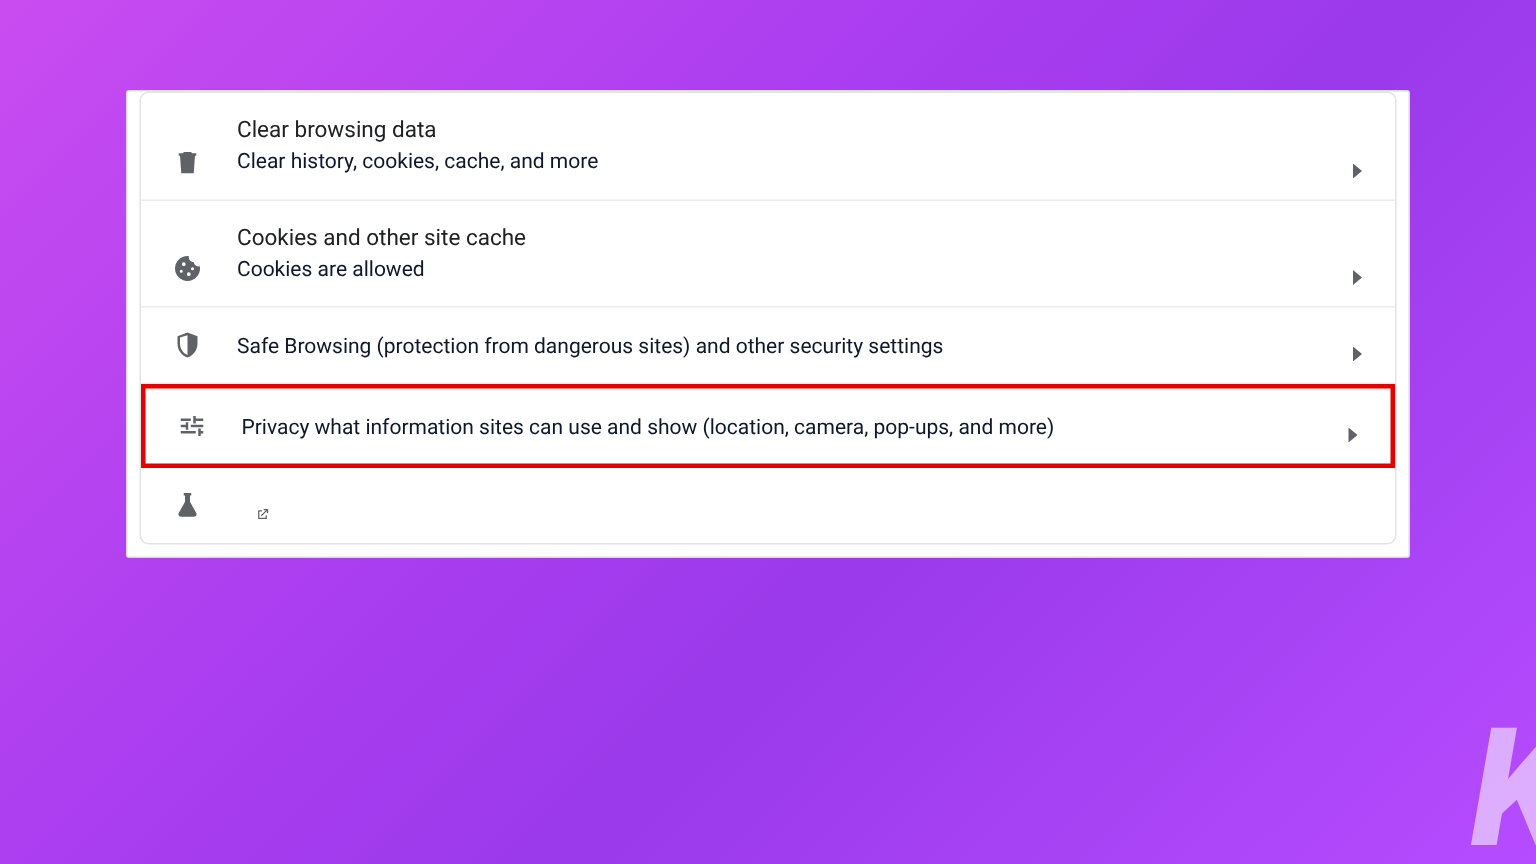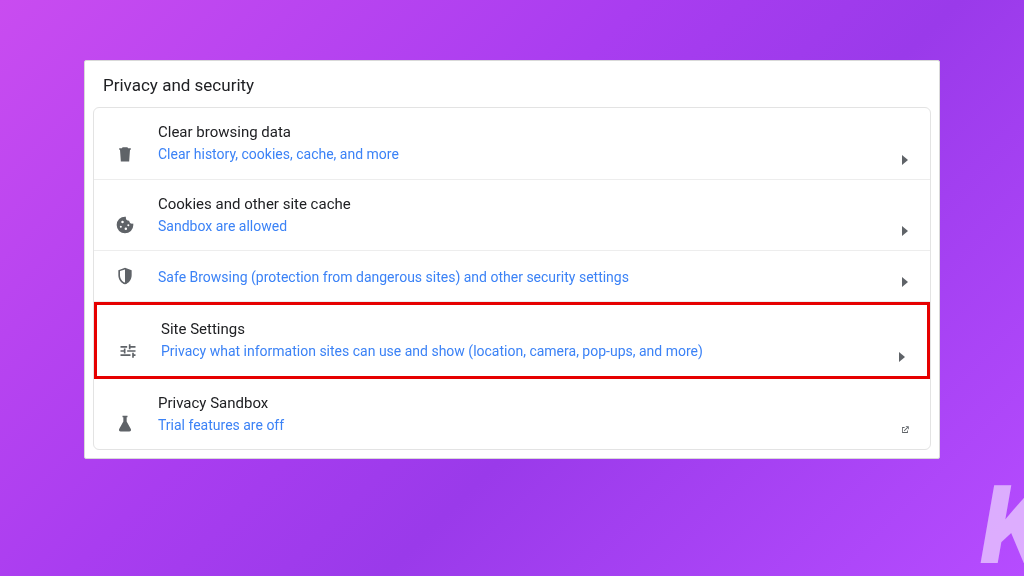--- a/index.html
+++ b/index.html
@@ -54,21 +54,21 @@
   }
   .row-icon svg { width: 20px; height: 20px; fill: #5f6368; }
   .row-text { flex: 1 1 auto; min-width: 0; }
   .row-title {
     font-size: 15px;
     color: #202124;
     line-height: 1.4;
   }
   .row-sub {
     font-size: 14px;
-    color: #3b82f6;
+    color: #0f172a;
     line-height: 1.4;
     margin-top: 2px;
   }
   .row-chevron {
     flex: 0 0 auto;
     margin-left: 12px;
     color: #5f6368;
     width: 10px;
     height: 10px;
     display: flex;
@@ -90,21 +90,20 @@
     color: rgba(255,255,255,0.55);
     font-style: italic;
     pointer-events: none;
     user-select: none;
   }
 </style>
 </head>
 <body>
 
 <div class="panel">
-  <div class="panel-header">Privacy and security</div>
 
   <div class="list-card">
 
     <div class="row">
       <span class="row-icon">
         <svg viewBox="0 0 24 24">
             <path d="M6 7h12l-1 14H7L6 7zm3-3h6l1 2H8l1-2zM5 5h14v2H5V5z"></path>
           </svg>
       </span>
       <span class="row-text">
@@ -119,21 +118,21 @@
     </div>
 
     <div class="row">
       <span class="row-icon">
         <svg viewBox="0 0 24 24">
             <path d="M12 2a10 10 0 1 0 10 10c0-.6-.06-1.18-.17-1.75A4 4 0 0 1 17 7a4 4 0 0 1-4-4c0-.34.04-.67.12-.99C12.75 2 12.38 2 12 2zm-3 5a1.5 1.5 0 1 1 0 3 1.5 1.5 0 0 1 0-3zm-2 6a1.2 1.2 0 1 1 0 2.4A1.2 1.2 0 0 1 7 13zm6 2a1.5 1.5 0 1 1 0 3 1.5 1.5 0 0 1 0-3zm3-4a1.2 1.2 0 1 1 0 2.4 1.2 1.2 0 0 1 0-2.4z"></path>
           </svg>
       </span>
       <span class="row-text">
         <div class="row-title">Cookies and other site cache</div>
-        <div class="row-sub">Sandbox are allowed</div>
+        <div class="row-sub">Cookies are allowed</div>
       </span>
       <span class="row-chevron">
         <svg viewBox="0 0 6 10">
             <path d="M0 0l6 5-6 5z"></path>
           </svg>
       </span>
     </div>
 
     <div class="row">
       <span class="row-icon">
@@ -151,40 +150,35 @@
       </span>
     </div>
 
     <div class="row highlight">
       <span class="row-icon">
         <svg viewBox="0 0 24 24">
             <path d="M3 6h8v2H3V6zm12 0h6v2h-6V6zm-2-2h2v6h-2V4zM3 11h4v2H3v-2zm8 0h10v2H11v-2zM7 9h2v6H7V9zM3 16h12v2H3v-2zm16 0h2v2h-2v-2zm-2-2h2v6h-2v-6z"></path>
           </svg>
       </span>
       <span class="row-text">
-        <div class="row-title">Site Settings</div>
         <div class="row-sub">Privacy what information sites can use and show (location, camera, pop-ups, and more)</div>
       </span>
       <span class="row-chevron">
         <svg viewBox="0 0 6 10">
             <path d="M0 0l6 5-6 5z"></path>
           </svg>
       </span>
     </div>
 
     <div class="row">
       <span class="row-icon">
         <svg viewBox="0 0 24 24">
             <path d="M9 2h6v2h-1v5l5 9c.8 1.4-.2 3-1.8 3H6.8C5.2 21 4.2 19.4 5 18l5-9V4H9V2z"></path>
           </svg>
       </span>
-      <span class="row-text">
-        <div class="row-title">Privacy Sandbox</div>
-        <div class="row-sub">Trial features are off</div>
-      </span>
       <span class="row-chevron row-extlink">
         <svg viewBox="0 0 24 24">
             <path d="M14 3h7v7h-2V6.4l-8.3 8.3-1.4-1.4L17.6 5H14V3zM5 5h6v2H7v10h10v-4h2v6H5V5z"></path>
           </svg>
       </span>
     </div>
 
   </div>
 </div>
 

